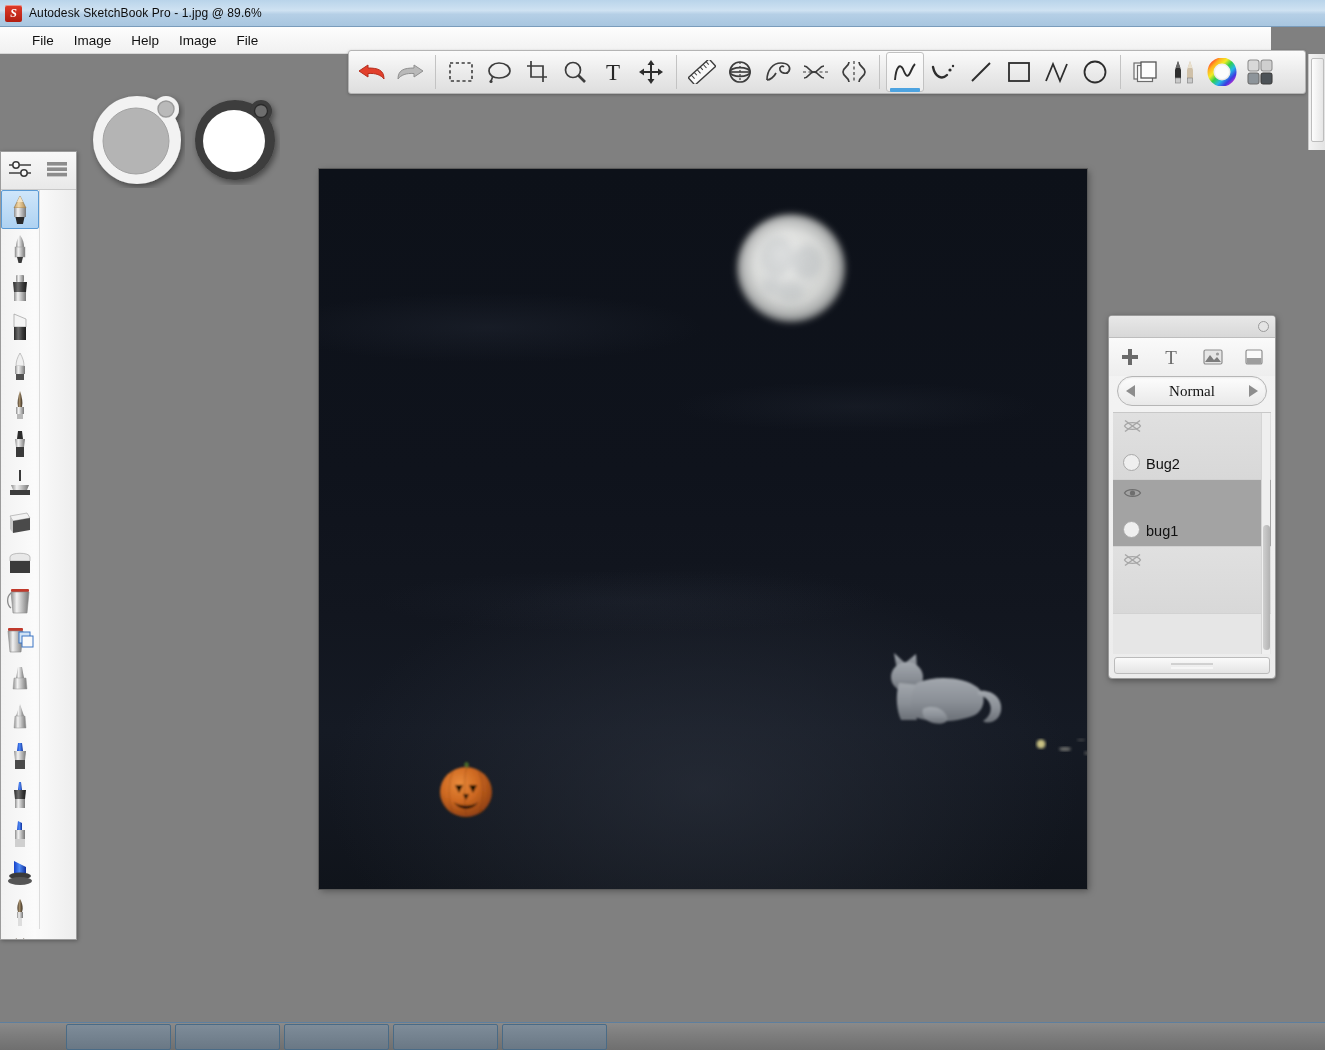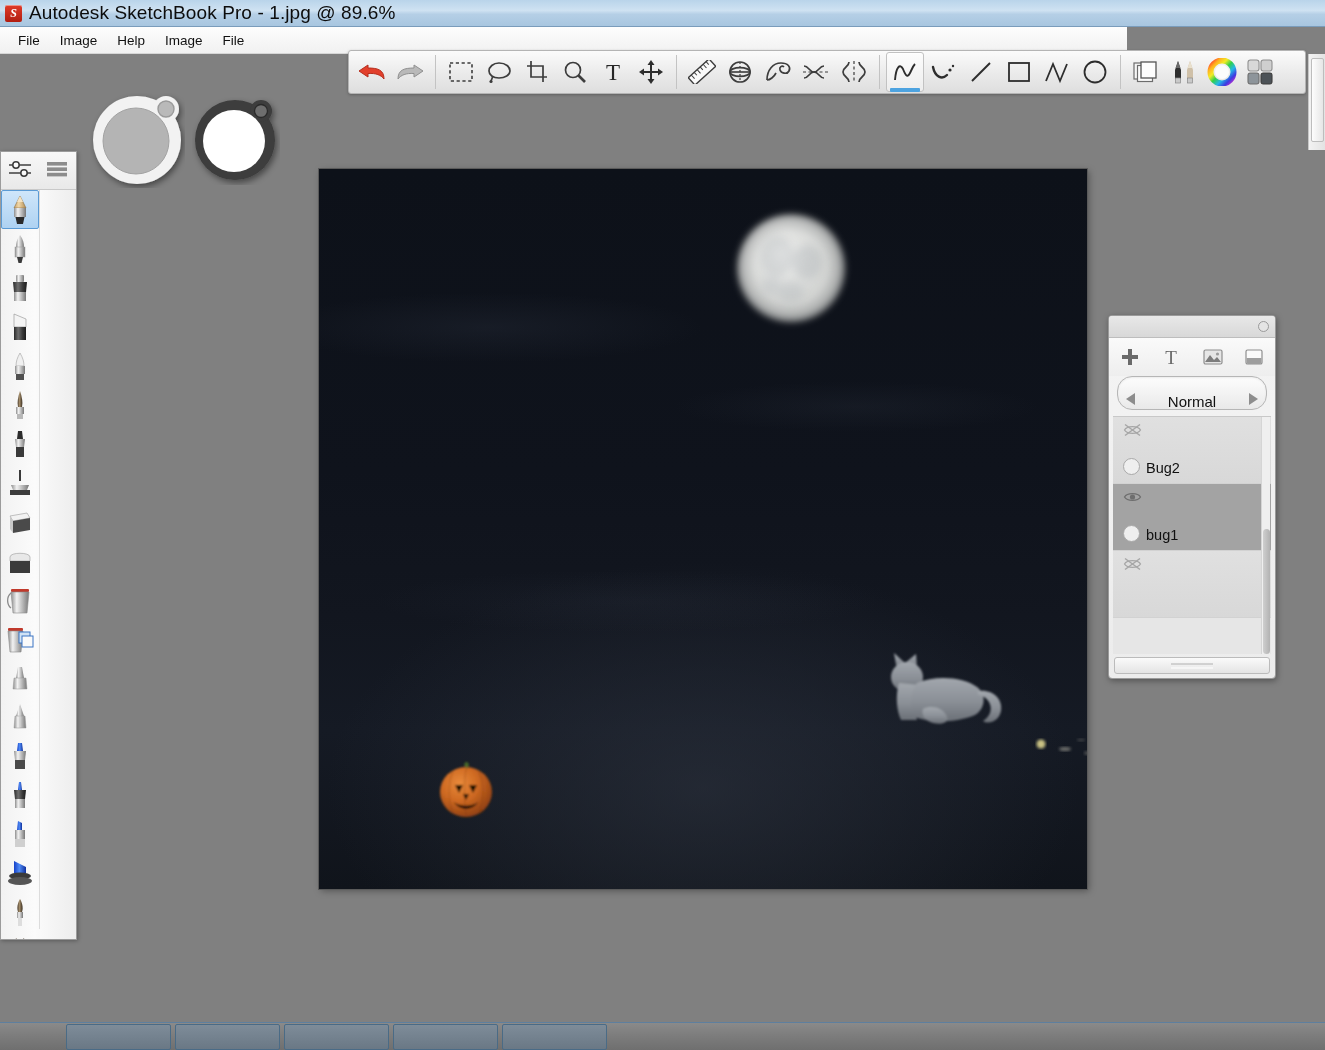--- a/index.html
+++ b/index.html
@@ -22,28 +22,28 @@
     background:linear-gradient(to bottom,#e03b2a,#b11d10);
     border-radius:2px;position:relative;flex:none;
     box-shadow:inset 0 1px 0 rgba(255,255,255,.45);
   }
   #titlebar .appicon::after{
     content:"S";position:absolute;left:0;top:0;width:100%;height:100%;
     color:#fff;font:bold 12px "Liberation Serif",serif;
     display:flex;align-items:center;justify-content:center;
     font-style:italic;
   }
-  #titlebar .ttl{ font-size:19px;color:#0c0c0c; letter-spacing:.1px;}
+  #titlebar .ttl{ font-size:12px;color:#0c0c0c; letter-spacing:.1px;}
 
   
   #menubar{
-    position:absolute;left:0;top:27px;width:1127px;height:27px;
+    position:absolute;left:0;top:27px;width:1271px;height:27px;
     background:linear-gradient(to bottom,#fdfdfd,#f1f1f1);
     border-bottom:1px solid #d6d6d6;
-    display:flex;align-items:center;padding-left:8px;
+    display:flex;align-items:center;padding-left:22px;
   }
   #menubar .mi{ font-size:13.5px;color:#111;padding:3px 10px;cursor:default;border-radius:2px;}
 
   
   #workarea{
     position:absolute;left:0;top:54px;width:1325px;height:968px;background:#808080;
   }
 
   
   #toolbar{
@@ -141,22 +141,23 @@
   }
   #layers .lbtns{
     height:38px;display:flex;align-items:center;justify-content:space-around;
     background:linear-gradient(to bottom,#fafafa,#eeeeee);flex:none;
   }
   #layers .lbtn{ width:30px;height:30px;display:flex;align-items:center;justify-content:center;cursor:default;border-radius:3px;}
   #layers .blend{
     height:30px;margin:0 8px 6px;flex:none;
     background:linear-gradient(to bottom,#fdfdfd,#e9e9e9);
     border:1px solid #b6b6b6;border-radius:15px;
-    display:flex;justify-content:space-between;padding:16px 8px;
+    display:flex;align-items:center;justify-content:space-between;padding:4px 8px;
     box-shadow:inset 0 1px 2px rgba(0,0,0,.08);
+    font-family:Liberation Serif, serif;
   }
   #layers .blend .lbl{ font-size:15px;color:#111;flex:1;text-align:center;}
   #layers .arr{ width:0;height:0;cursor:default;}
   #layers .arrL{ border-top:6px solid transparent;border-bottom:6px solid transparent;border-right:9px solid #8d8d8d;}
   #layers .arrR{ border-top:6px solid transparent;border-bottom:6px solid transparent;border-left:9px solid #8d8d8d;}
   #layerlist{
     flex:1;position:relative;overflow:hidden;
     border-top:1px solid #c8c8c8;background:#e6e6e6;
     margin:0 4px;
   }

